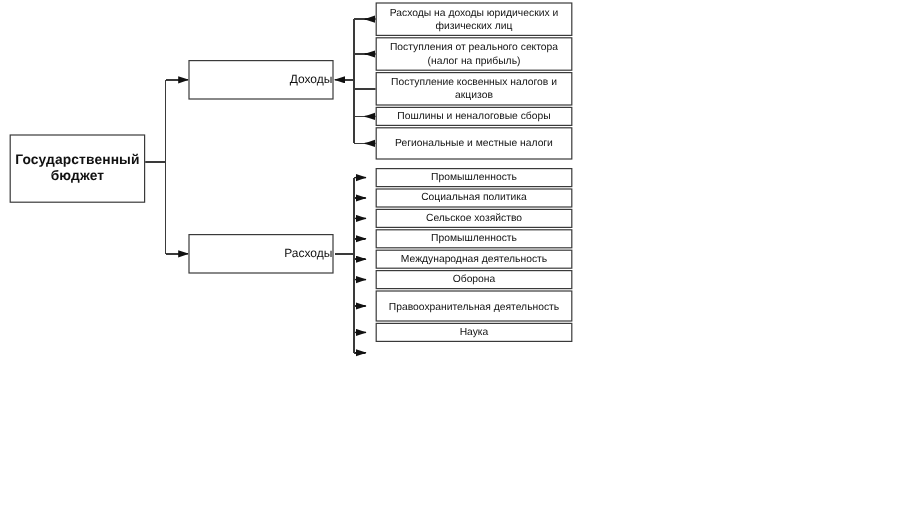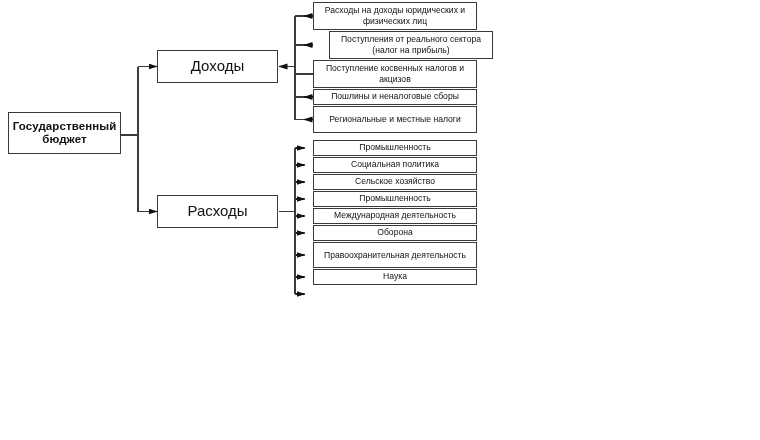--- a/index.html
+++ b/index.html
@@ -34,21 +34,22 @@
     text-align: center;
     color: #111111;
     line-height: 1.12;
   }
   .root-node {
     font-size: 11.5px;
     font-weight: 600;
     letter-spacing: 0.1px;
   }
   .branch-node {
-    font-size: 15px;
+    font-size: 10px;
+    justify-content: flex-end;
   }
   .leaf-node {
     font-size: 8.6px;
     padding: 0 3px;
   }
   .leaf-node.two-line {
     line-height: 1.25;
   }
 </style>
 </head>
@@ -118,36 +119,36 @@
       <path d="M296,182 L305,182" marker-end="url(#arrowRight)"></path>
       <path d="M296,199 L305,199" marker-end="url(#arrowRight)"></path>
       <path d="M296,216 L305,216" marker-end="url(#arrowRight)"></path>
       <path d="M296,233 L305,233" marker-end="url(#arrowRight)"></path>
       <path d="M296,255 L305,255" marker-end="url(#arrowRight)"></path>
       <path d="M296,277 L305,277" marker-end="url(#arrowRight)"></path>
       <path d="M296,294 L305,294" marker-end="url(#arrowRight)"></path>
     </g>
   </svg>
 
-  <div class="node root-node" style="left:8px; top:112px; width:113px; height:42px;">
+  <div class="node root-node" style="left:8px; top:112px; width:113px; height:57px;">
     <span>Государственный бюджет</span>
   </div>
 
   <div class="node branch-node" style="left:157px; top:50px; width:121px; height:33px;">
     <span>Доходы</span>
   </div>
 
   <div class="node branch-node" style="left:157px; top:195px; width:121px; height:33px;">
     <span>Расходы</span>
   </div>
 
   <div class="node leaf-node two-line" style="left:313px; top:2px; width:164px; height:28px;">
     <span>Расходы на доходы юридических и физических лиц</span>
   </div>
-  <div class="node leaf-node two-line" style="left:329px; top:31px; width:164px; height:28px;">
+  <div class="node leaf-node two-line" style="left:313px; top:31px; width:164px; height:28px;">
     <span>Поступления от реального сектора (налог на прибыль)</span>
   </div>
   <div class="node leaf-node two-line" style="left:313px; top:60px; width:164px; height:28px;">
     <span>Поступление косвенных налогов и акцизов</span>
   </div>
   <div class="node leaf-node" style="left:313px; top:89px; width:164px; height:16px;">
     <span>Пошлины и неналоговые сборы</span>
   </div>
   <div class="node leaf-node two-line" style="left:313px; top:106px; width:164px; height:27px;">
     <span>Региональные и местные налоги</span>

